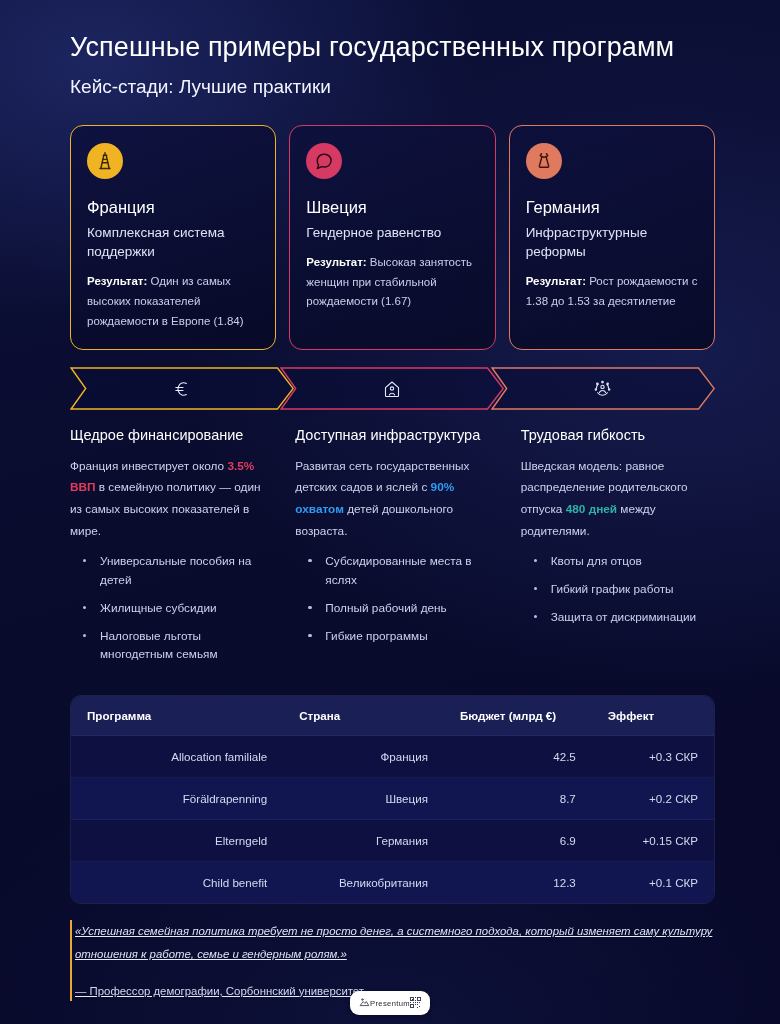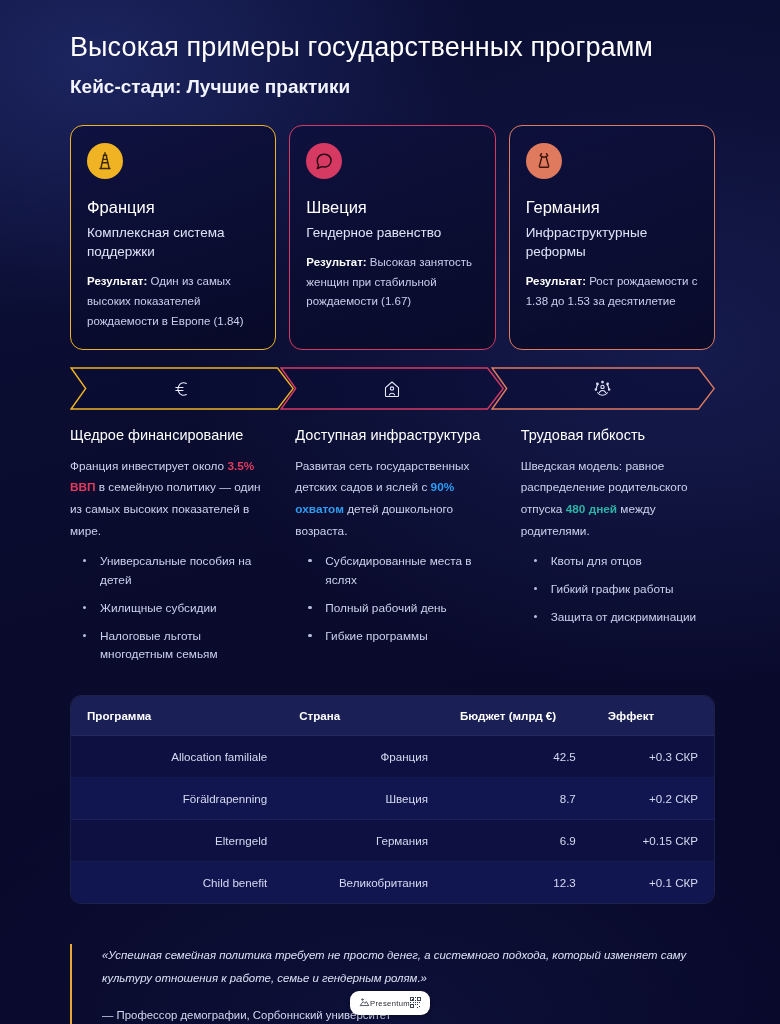--- a/index.html
+++ b/index.html
@@ -21,21 +21,21 @@
     z-index:0;
   }
   .page{position:relative;z-index:2;width:780px;height:1024px;padding:30px 65px 0 70px;}
 
   
   .title{
     font-size:27px;line-height:1.3;font-weight:400;color:#ffffff;
     letter-spacing:.1px;
   }
   .subtitle{
-    font-size:19px;line-height:1.35;font-weight:700;color:#f2f4ff;
+    font-size:19px;line-height:1.35;font-weight:400;color:#f2f4ff;
     margin-top:9px;
   }
 
   
   .cards{display:flex;gap:13px;margin-top:25px;}
   .card{
     flex:1 1 0;min-width:0;
     border:1.4px solid #444;
     border-radius:13px;
     background:linear-gradient(160deg,rgba(13,16,60,.86),rgba(8,10,40,.92));
@@ -99,22 +99,23 @@
     text-align:right;font-size:11.6px;font-weight:400;color:#d5daf0;
     padding:14px 16px;
     border-top:1px solid rgba(120,135,205,.10);
   }
   tbody tr:nth-child(odd){background:#0d1040;}
   tbody tr:nth-child(even){background:#121650;}
   col.c1{width:33%;} col.c2{width:25%;} col.c3{width:23%;} col.c4{width:19%;}
 
   
   .quote{
-    margin-top:40px;padding-left:30px;
+    margin-top:16px;padding-left:3px;
     border-left:2.4px solid #e8a838;
+    text-decoration:underline;
   }
   .quote-text{
     font-size:11.4px;line-height:2.0;font-style:italic;color:#dde2f5;
   }
   .quote-author{
     font-size:11.4px;line-height:1.7;color:#d2d8ef;margin-top:16px;
   }
 
   
   .footer{
@@ -129,21 +130,21 @@
   .badge-name{font-size:7.6px;color:#2a2a33;letter-spacing:.35px;}
   .badge-logo,.badge-qr{display:block;}
 </style>
 </head>
 <body>
 
 <div class="bg"></div>
 
 <div class="page">
 
-  <h1 class="title">Высокая примеры государственных программ</h1>
+  <h1 class="title">Успешные примеры государственных программ</h1>
   <h2 class="subtitle">Кейс-стади: Лучшие практики</h2>
 
   <div class="cards">
 
     <div class="card" id="card0" style="border-color: rgb(240, 179, 35);">
       <div class="card-icon" id="cicon0" style="background: rgb(240, 179, 35);">
         <svg width="20" height="20" viewBox="0 0 24 24" fill="none" stroke="#3a2a05" stroke-width="1.7" stroke-linecap="round" stroke-linejoin="round">
           <path d="M12 2v3"></path>
             <path d="M10 5h4"></path>
             <path d="M10.6 5 7 21"></path>

